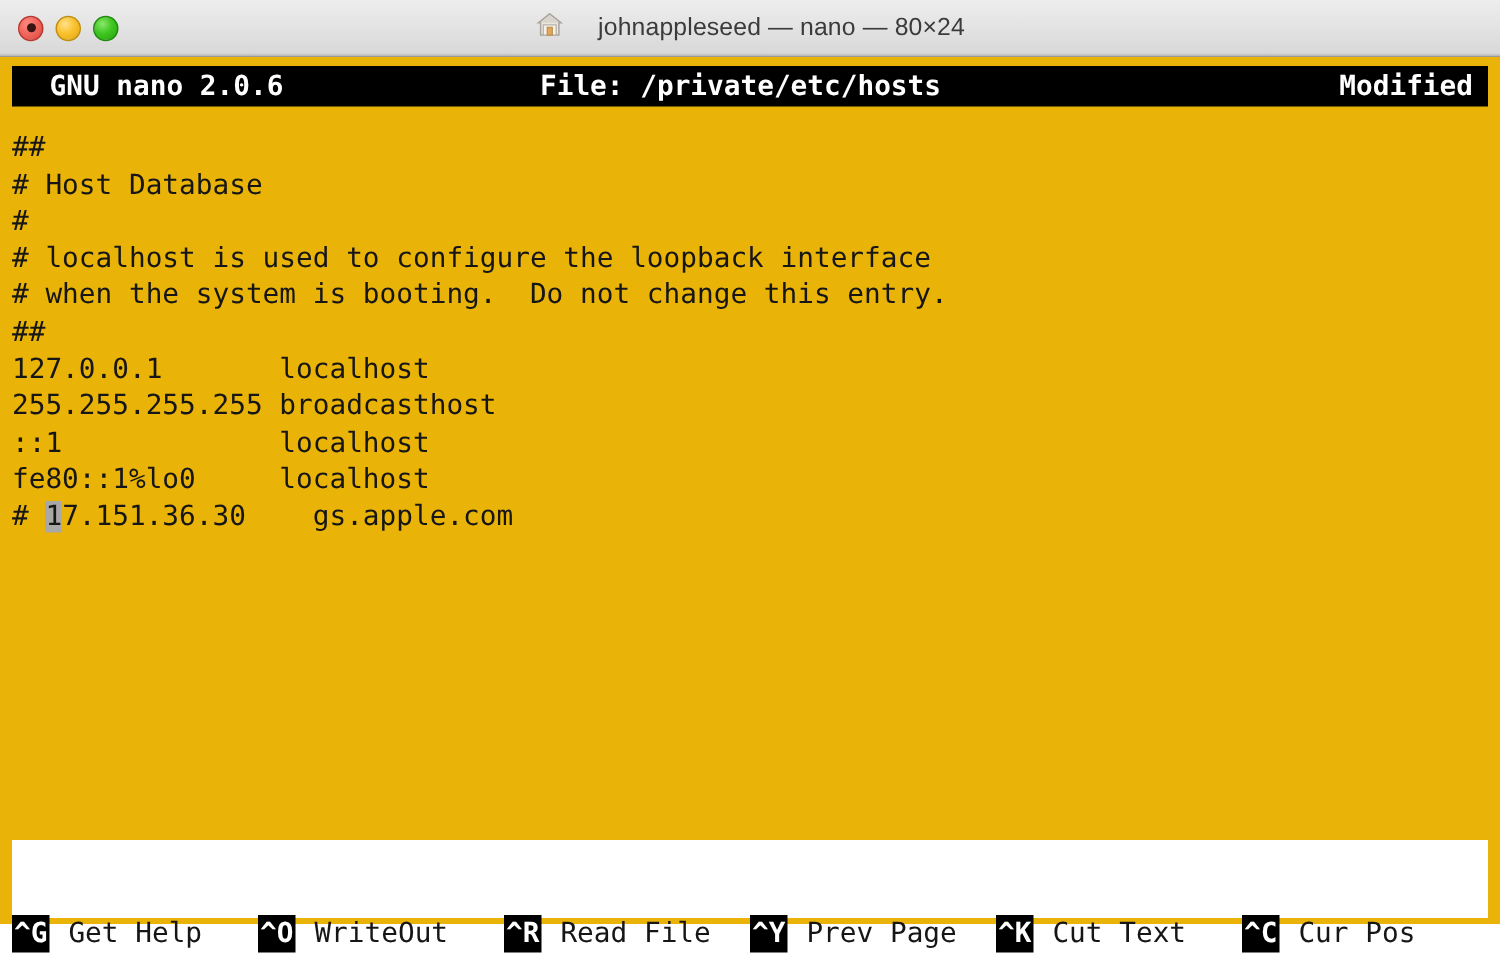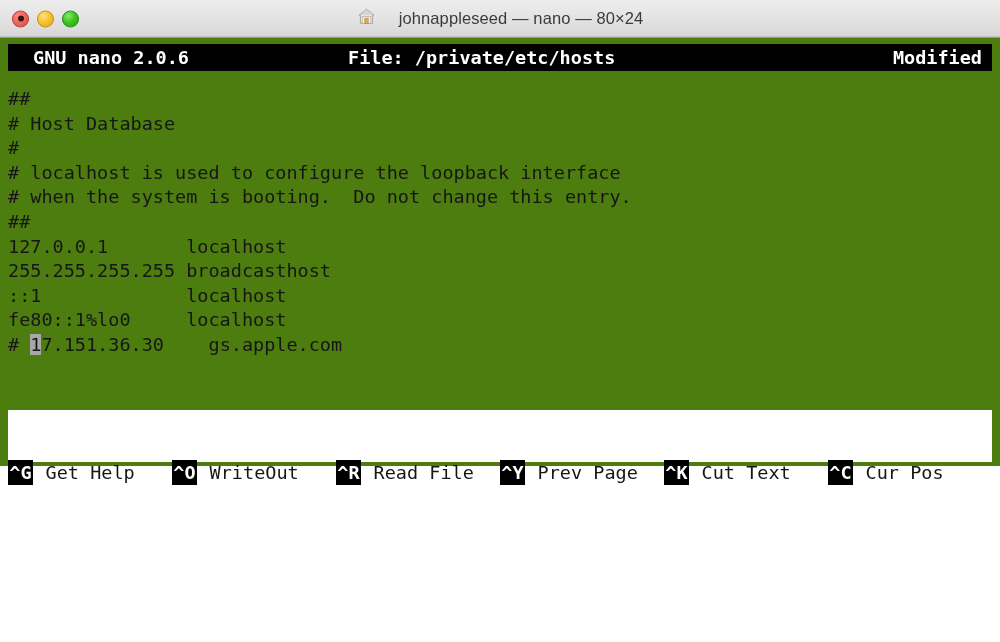--- a/index.html
+++ b/index.html
@@ -91,22 +91,22 @@
     font-family: "Liberation Sans", sans-serif;
     font-size: 16.5px;
     color: #3b3b3b;
     letter-spacing: 0.1px;
     white-space: pre;
   }
 
   
   .terminal {
     position: relative;
-    height: 428px;
-    background: #4d7c0f;
+    height: 578px;
+    background: #eab308;
     padding: 6px 8px 0 8px;
     box-sizing: border-box;
   }
 
   .mono {
     font-family: "DejaVu Sans Mono", "Liberation Mono", monospace;
     font-size: 18.5px;
     line-height: 24.6px;
     letter-spacing: 0px;
     white-space: pre;
@@ -120,21 +120,21 @@
     color: #ffffff;
     font-weight: bold;
     overflow: hidden;
   }
   .nano-statusbar .seg {
     position: absolute;
     top: 1px;
     line-height: 25px;
   }
   .seg-version { left: 25px; }
-  .seg-file    { left: 340px; text-align: center; }
+  .seg-file    { left: 352px; text-align: center; }
   .seg-mod     { right: 10px; padding-left: 35px; }
 
   
   .edit-area {
     position: relative;
     margin-top: 16px;
     height: 478px;
     color: #161616;
     overflow: hidden;
   }

